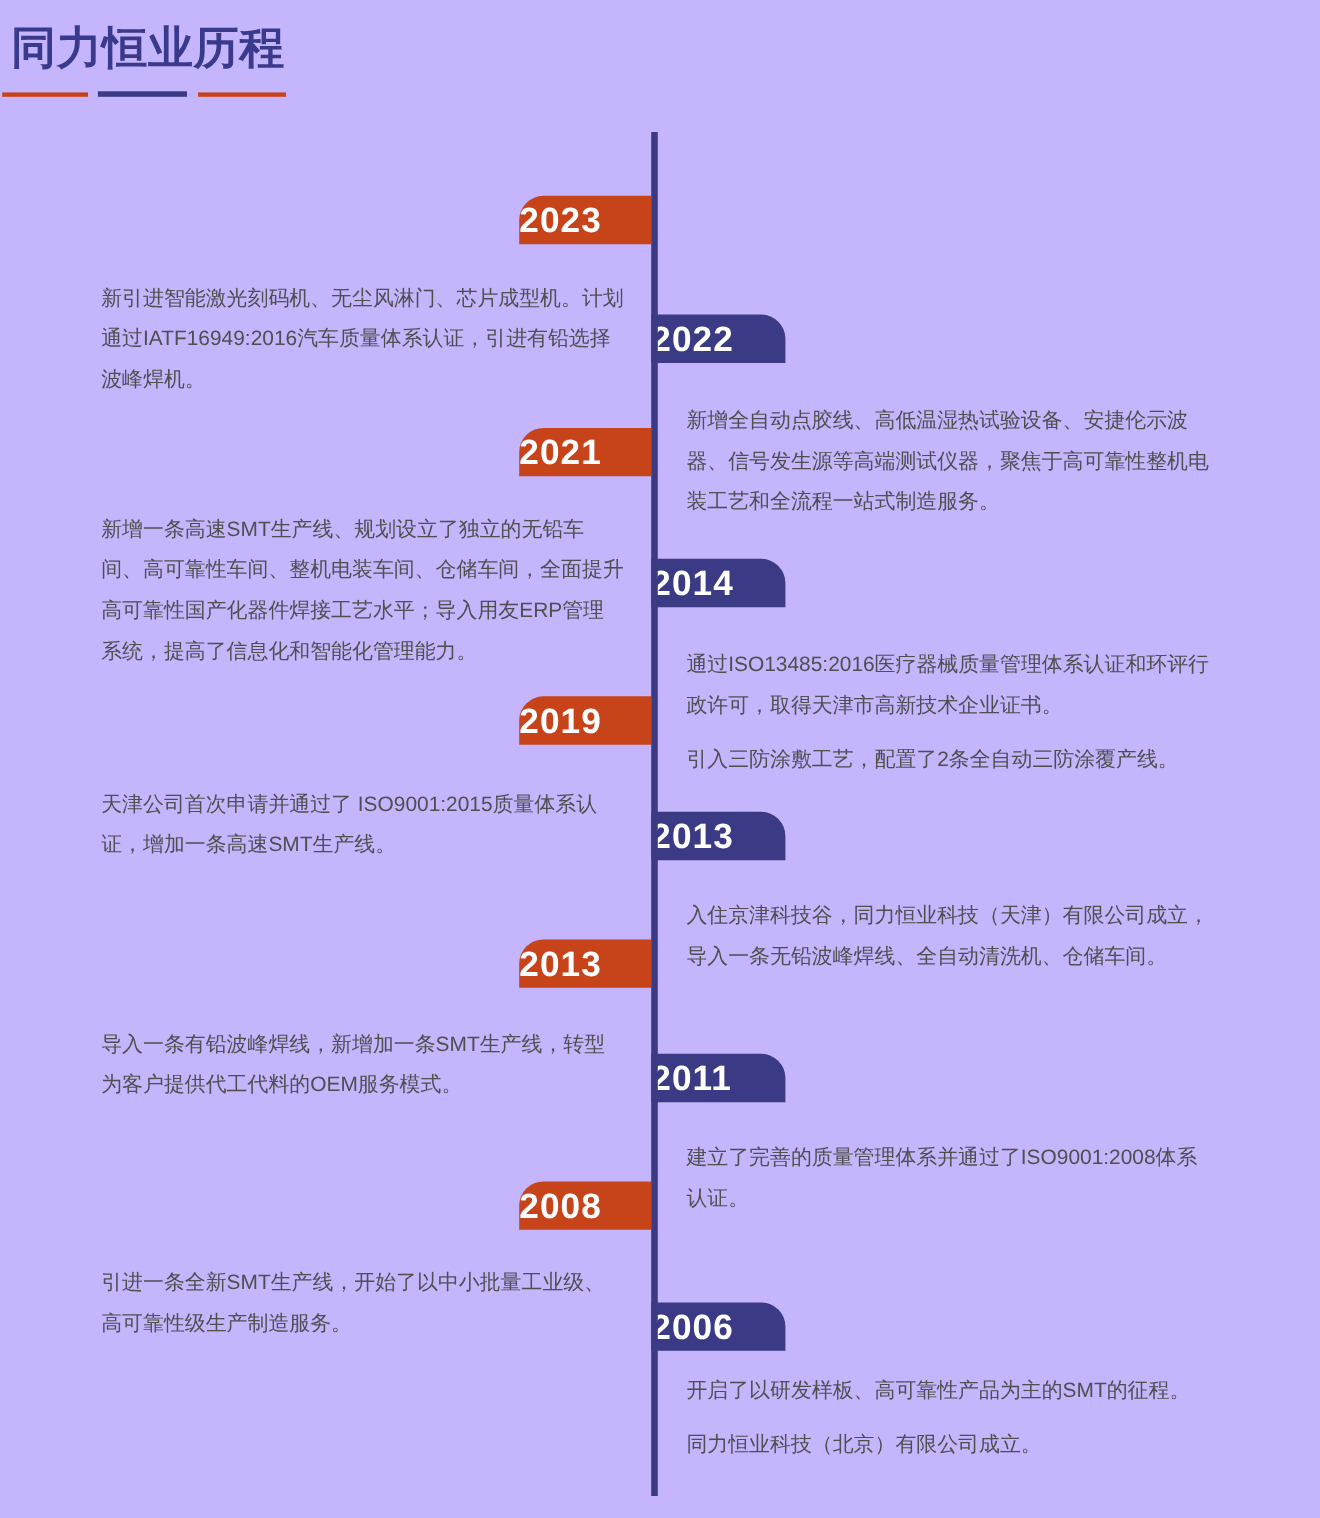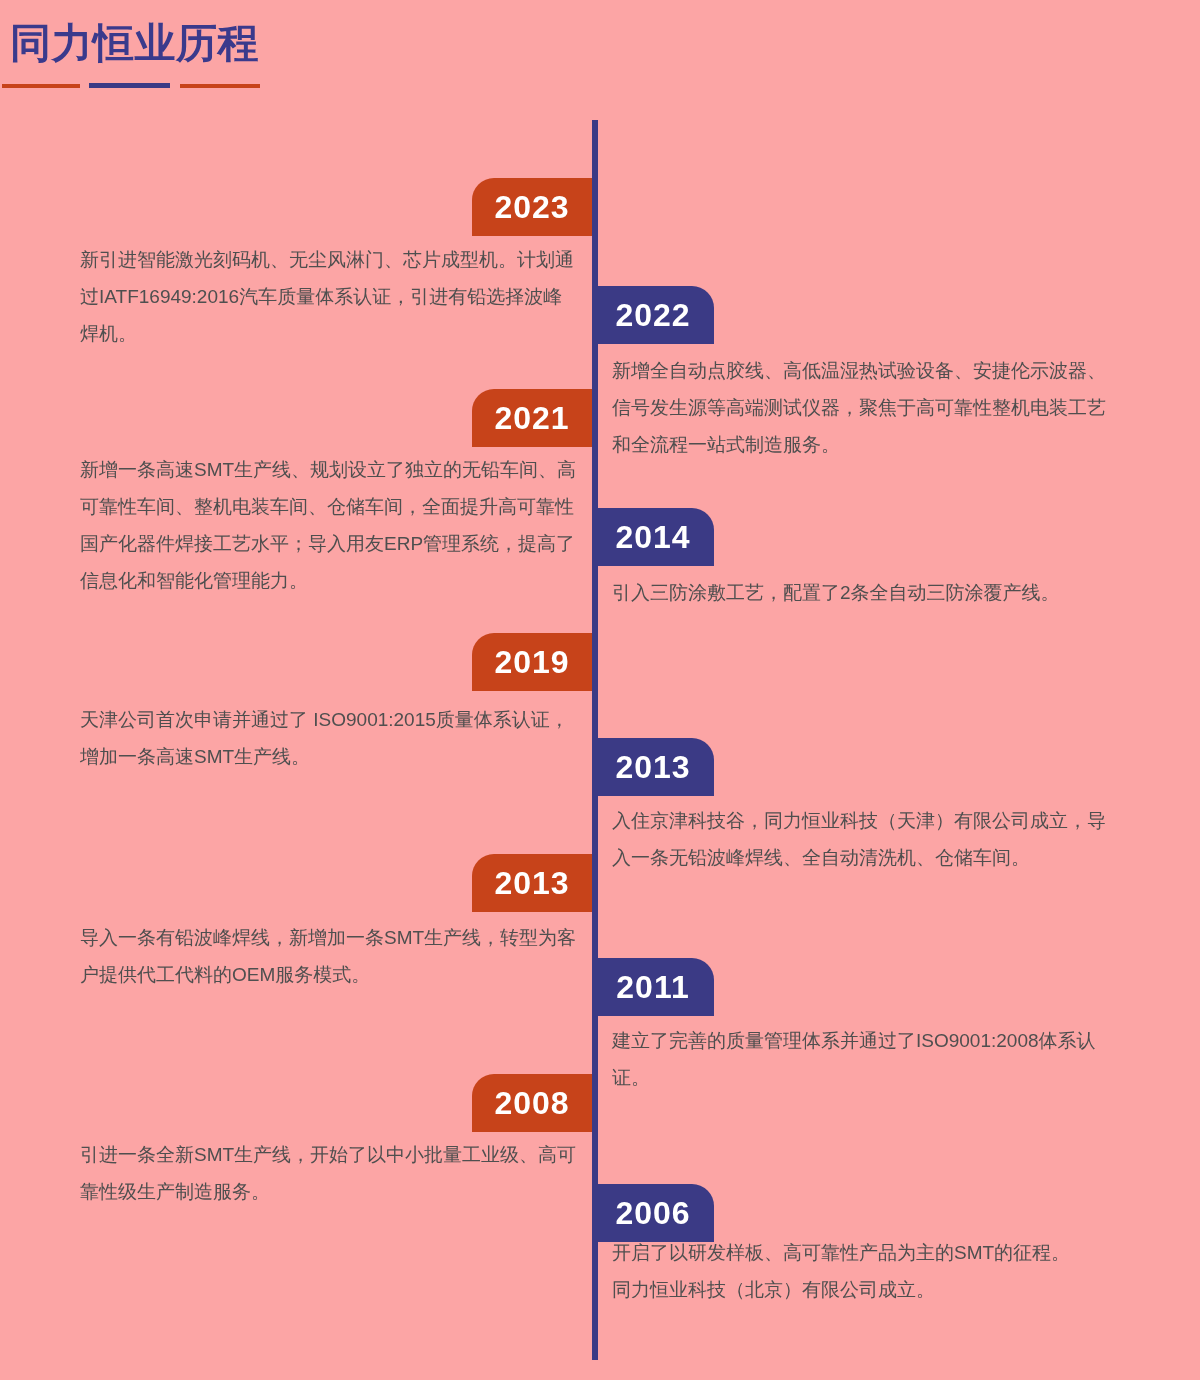--- a/index.html
+++ b/index.html
@@ -12,21 +12,21 @@
   html, body { margin: 0; padding: 0; }
   body {
     width: 1200px; height: 1380px;
     background: #ffffff;
     font-family: "Liberation Sans", "DejaVu Sans", sans-serif;
   }
   .canvas {
     position: relative;
     width: 1200px; height: 1380px;
     overflow: hidden;
-    background: #fca5a5;
+    background: #c4b5fd;
     padding-left: 32px;
   }
   .page-title {
     position: absolute;
     left: 10px; top: 16px;
     font-size: 41px;
     font-weight: bold;
     color: var(--title-blue);
     letter-spacing: 0.5px;
     white-space: nowrap;
@@ -39,24 +39,23 @@
   .timeline-axis {
     position: absolute;
     left: 592px; top: 120px;
     width: 6px; height: 1240px;
     background: var(--blue);
     z-index: 5;
   }
 
   .badge {
     position: absolute;
-    height: 58px;
+    height: 44px;
     display: flex;
     align-items: center;
-    justify-content: center;
     color: #ffffff;
     font-size: 32px;
     font-weight: bold;
     letter-spacing: 1px;
     z-index: 4;
   }
   .badge.left {
     left: 472px; width: 120px;
     background: var(--orange);
     border-radius: 22px 0 0 0;
@@ -70,21 +69,21 @@
   .desc {
     position: absolute;
     width: 500px;
     font-size: 19px;
     line-height: 37px;
     color: var(--text-gray);
     z-index: 2;
   }
   .desc.left  { left: 80px; }
   .desc.right { left: 612px; }
-  .desc p { margin: 0; padding: 0; }
+  .desc p { margin: 12px; padding: 0; }
 </style>
 </head>
 <body>
 
 <div class="canvas">
 
   <div class="page-title">同力恒业历程</div>
   <div class="rule r1"></div>
   <div class="rule r2"></div>
   <div class="rule r3"></div>
@@ -109,20 +108,21 @@
     <span>2021</span>
   </div>
   <div class="desc left" style="top:451px">
     <p>新增一条高速SMT生产线、规划设立了独立的无铅车间、高可靠性车间、整机电装车间、仓储车间，全面提升高可靠性国产化器件焊接工艺水平；导入用友ERP管理系统，提高了信息化和智能化管理能力。</p>
   </div>
 
   <div class="badge right" style="top:508px">
     <span>2014</span>
   </div>
   <div class="desc right" style="top:574px">
+    <p>通过ISO13485:2016医疗器械质量管理体系认证和环评行政许可，取得天津市高新技术企业证书。</p>
     <p>引入三防涂敷工艺，配置了2条全自动三防涂覆产线。</p>
   </div>
 
   <div class="badge left" style="top:633px">
     <span>2019</span>
   </div>
   <div class="desc left" style="top:701px">
     <p>天津公司首次申请并通过了 ISO9001:2015质量体系认证，增加一条高速SMT生产线。</p>
   </div>
 

